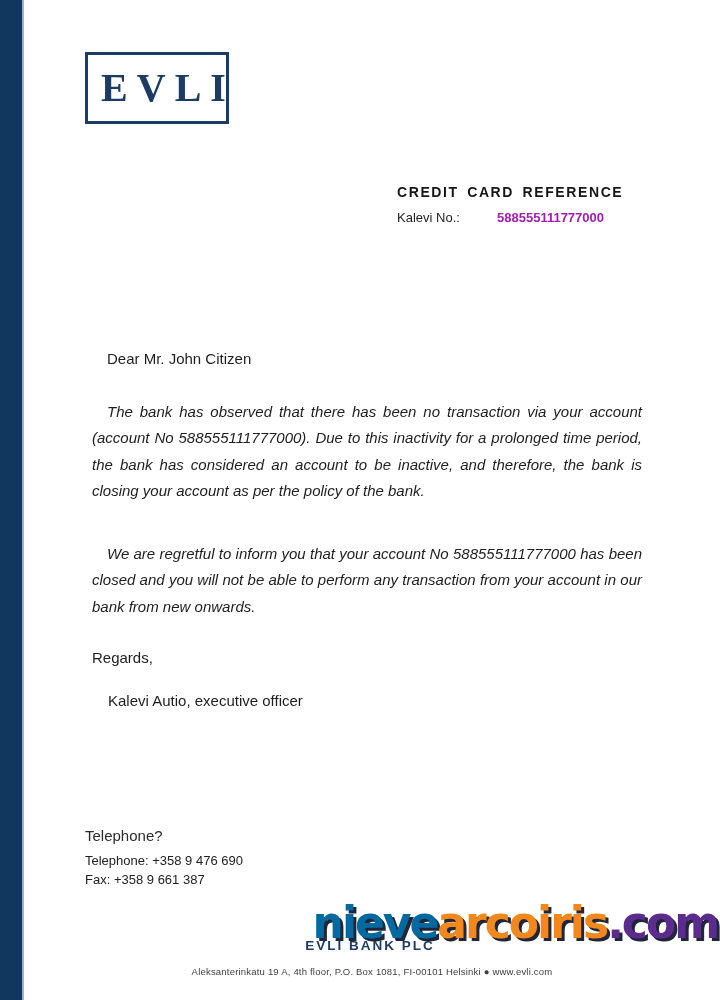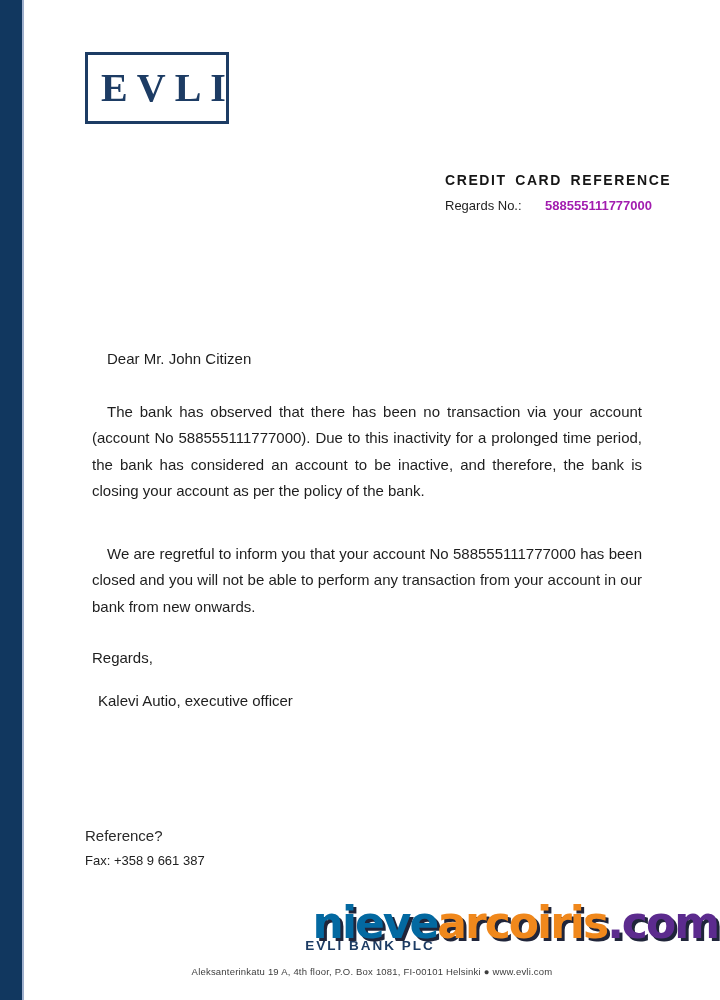--- a/index.html
+++ b/index.html
@@ -40,40 +40,40 @@
     margin-left: 13px;
   }
   
   .recipient { position: absolute; left: 85px; top: 178px; }
   .recipient-name {
     font-size: 15px; font-weight: 700; letter-spacing: 0.8px;
     color: #161616; margin-bottom: 9px;
   }
   .recipient-line { font-size: 13px; font-weight: 600; line-height: 17px; color: #222; }
   
-  .reference { position: absolute; left: 397px; top: 172px; margin-left: 48px; }
+  .reference { position: absolute; left: 397px; top: 184px; }
   .reference-title {
     font-size: 14px; font-weight: 700; letter-spacing: 1.6px;
     word-spacing: 3px; color: #161616; margin-bottom: 10px;
   }
   .reference-row { display: flex; font-size: 13px; line-height: 16.5px; }
   .reference-label { width: 100px; font-weight: 500; color: #1e1e1e; }
   .reference-value { font-weight: 600; color: #a21caf; }
   
   .body-text {
     position: absolute;
     left: 92px; top: 346px; width: 550px;
     font-size: 15px; line-height: 26.5px; color: #1e1e1e;
   }
   .salutation { margin: 0; text-indent: 15px; }
-  .para { margin: 0; text-indent: 15px; text-align: justify; }
+  .para { margin: 0; text-indent: 15px; text-align: justify; font-style: italic; }
   .para-1 { margin-top: 26px; }
   .para-2 { margin-top: 36px; }
   .closing { margin: 25px 0 16px 0; }
-  .signature { margin: 8px 0 0 6px; }
+  .signature { margin: 8px 0 0 16px; }
   
   .contact { position: absolute; left: 85px; top: 827px; }
   .contact-heading { font-size: 15px; color: #2a2a2a; margin-bottom: 7px; }
   .contact-line { font-size: 13px; font-weight: 500; line-height: 19px; color: #222; }
   
   .footer-bank {
     position: absolute; left: 20px; right: 0; top: 938px;
     text-align: center;
     font-size: 13.5px; font-weight: 700; letter-spacing: 2px;
     color: #1d3c64;
@@ -108,35 +108,36 @@
   <div class="left-bar"></div>
 
   <div class="logo-box">
     <span class="logo-text">EVLI</span>
   </div>
 
 
   <div class="reference">
     <div class="reference-title">CREDIT CARD REFERENCE</div>
     <div class="reference-row">
-      <span class="reference-label">Regards No.:</span>
+      <span class="reference-label">Kalevi No.:</span>
       <span class="reference-value">588555111777000</span>
     </div>
   </div>
 
   <div class="body-text">
     <p class="salutation">Dear Mr. John Citizen</p>
     <p class="para para-1">The bank has observed that there has been no transaction via your account (account No 588555111777000). Due to this inactivity for a prolonged time period, the bank has considered an account to be inactive, and therefore, the bank is closing your account as per the policy of the bank.</p>
     <p class="para para-2">We are regretful to inform you that your account No 588555111777000 has been closed and you will not be able to perform any transaction from your account in our bank from new onwards.</p>
     <p class="closing">Regards,</p>
     <p class="signature">Kalevi Autio, executive officer</p>
   </div>
 
   <div class="contact">
-    <div class="contact-heading">Reference?</div>
+    <div class="contact-heading">Telephone?</div>
+    <div class="contact-line">Telephone: +358 9 476 690</div>
     <div class="contact-line">Fax: +358 9 661 387</div>
   </div>
 
   <div class="footer-bank">EVLI BANK PLC</div>
   <div class="footer-address">Aleksanterinkatu 19 A, 4th floor, P.O. Box 1081, FI-00101 Helsinki ● www.evli.com</div>
 
   <div class="watermark">
     <span class="wm-yellow">nieve</span><span class="wm-orange">arcoiris</span><span class="wm-purple">.com</span>
   </div>
 

